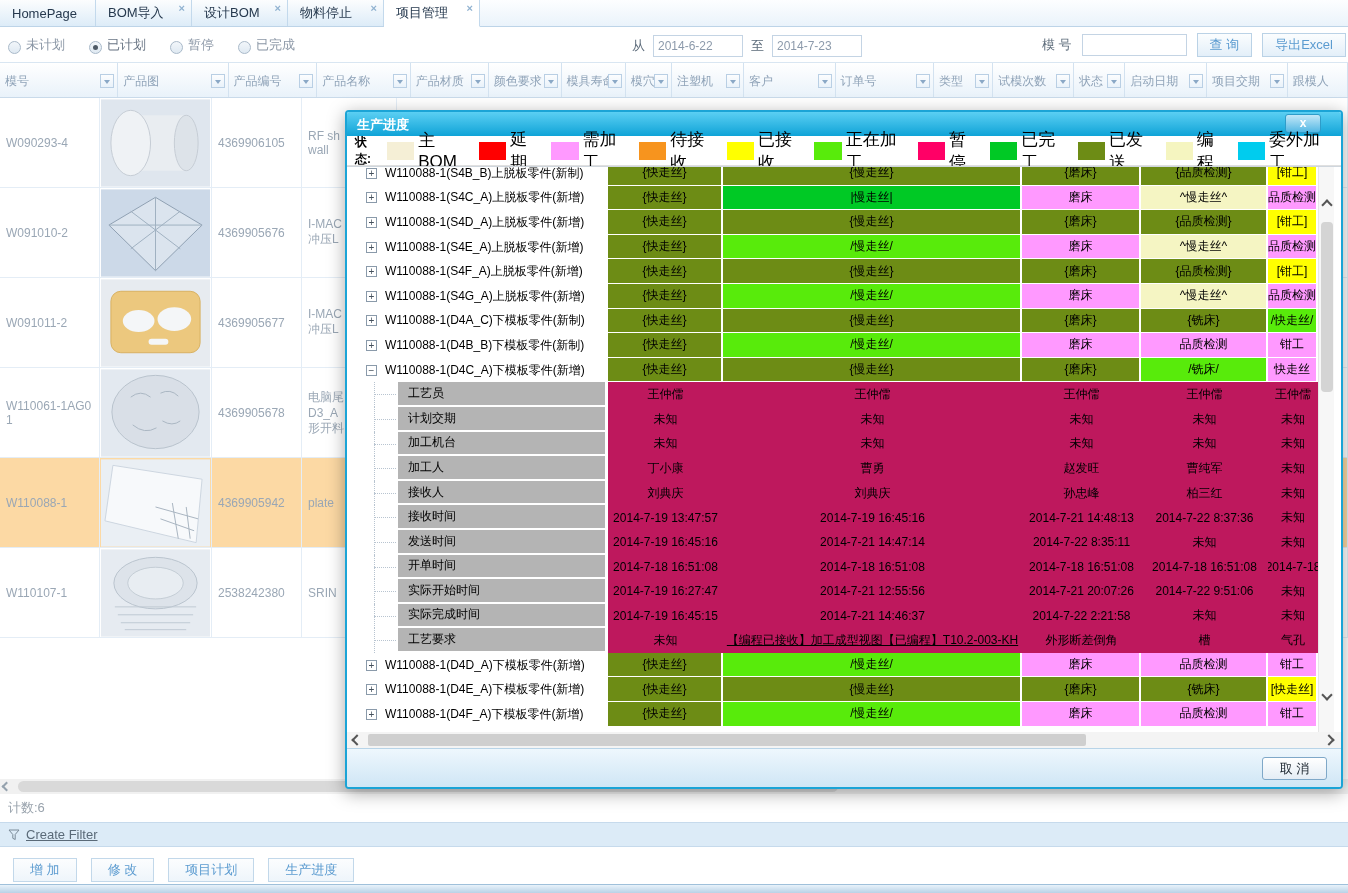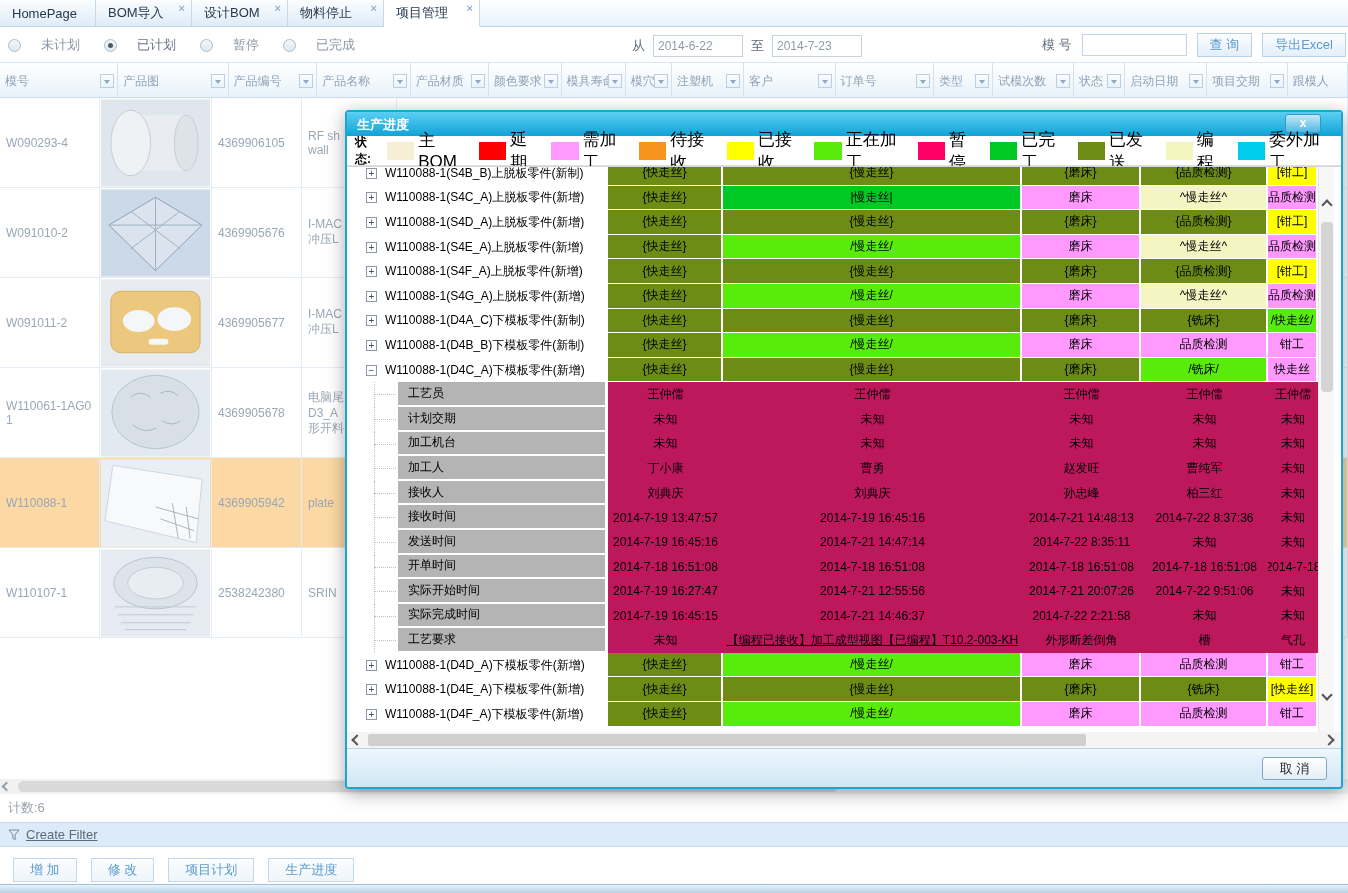--- a/index.html
+++ b/index.html
@@ -9,21 +9,21 @@
 
   
   #tabbar { position:absolute; left:0; top:0; width:1348px; height:27px; background:linear-gradient(#fdfeff,#eaf3fb); border-bottom:1px solid #bdd4e8; display:flex; }
   .tab { position:relative; width:96px; padding:0 6px 0 12px; display:flex; align-items:center; gap:6px; background:linear-gradient(#fcfdfe,#ddecf8); border-right:1px solid #c3d9ec; color:#26394e; font-size:13px; }
   .tab.active { background:#fff; border-bottom:1px solid #fff; margin-bottom:-1px; }
   .tab .tab-x { margin-left:auto; color:#90b2d0; font-size:11px; font-weight:bold; line-height:10px; align-self:flex-start; margin-top:3px; }
 
   
   #filterrow { position:absolute; left:0; top:28px; width:1348px; height:34px; background:#fff; }
   .radios { position:absolute; left:8px; top:8px; display:flex; gap:24px; align-items:center; }
-  .radio { display:flex; align-items:center; gap:20px; color:#8b97a6; font-size:13px; }
+  .radio { display:flex; align-items:flex-end; gap:5px; color:#8b97a6; font-size:13px; }
   .radio .circ { width:13px; height:13px; border-radius:50%; border:1px solid #a9b9c9; background:linear-gradient(#f2f6fa,#dfe9f2); position:relative; }
   .radio.sel .circ::after { content:""; position:absolute; left:3px; top:3px; width:5px; height:5px; border-radius:50%; background:#4e5a66; }
   .radio.sel { color:#6a7685; }
   .dates { position:absolute; left:632px; top:7px; display:flex; align-items:center; gap:8px; color:#5c6b7a; font-size:13px; }
   .txtbox { width:90px; height:22px; border:1px solid #c4d4e4; color:#8c9aab; font-size:12px; padding:0 4px; font-family:"Liberation Sans",sans-serif; background:#fff; }
   .moldsearch { position:absolute; right:2px; top:5px; display:flex; align-items:center; gap:10px; color:#5c6b7a; font-size:13px; }
   .moldsearch .txtbox { width:105px; }
   .btn-blue { height:24px; padding:0 12px; background:linear-gradient(#fbfdfe,#e3eff9); border:1px solid #bad2e6; color:#5b9bd0; font-size:13px; display:flex; align-items:center; }
 
   

